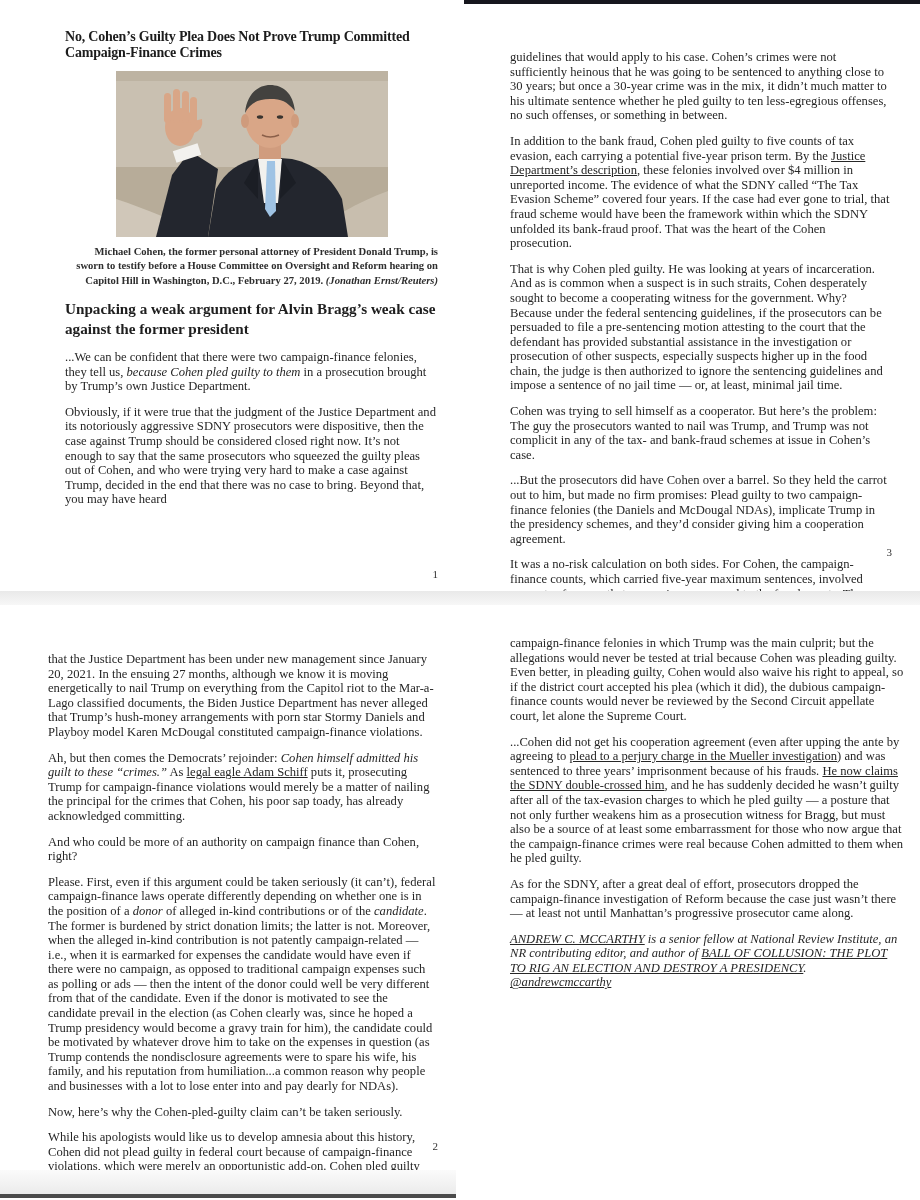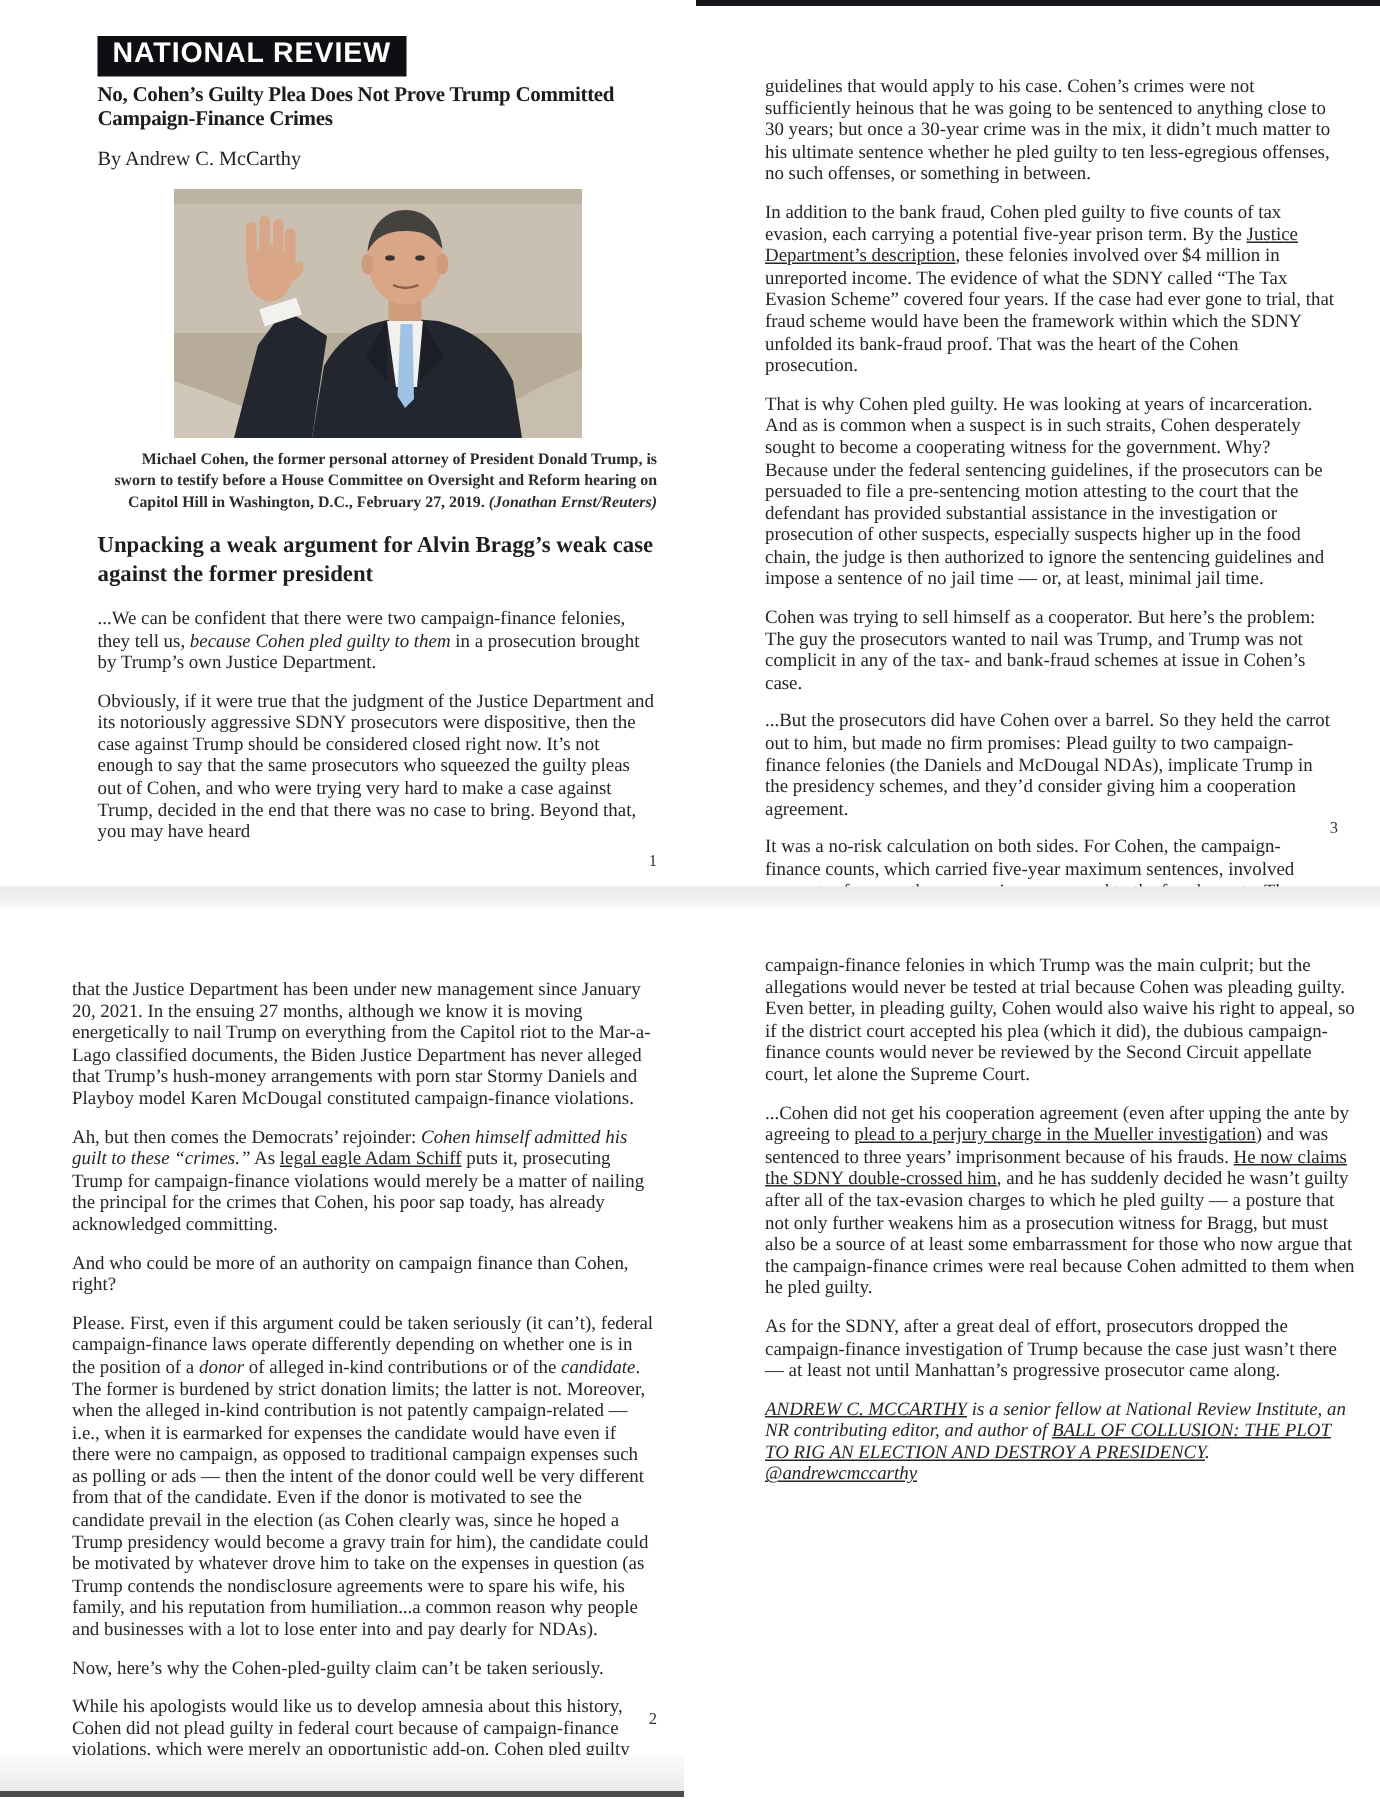--- a/index.html
+++ b/index.html
@@ -47,23 +47,21 @@
   .band-bottom-left{position:absolute;left:0;top:1170px;width:456px;height:24px;
     background:linear-gradient(#fbfbfb,#ebebeb);}
   .line-bottom-left{position:absolute;left:0;top:1194px;width:456px;height:4px;background:#4b4b4b;}
 </style>
 </head>
 <body>
 
 <div class="sheet">
 
   <div class="page" id="page1">
-    <span class="logo">NATIONAL REVIEW</span>
     <h1 class="headline">No, Cohen’s Guilty Plea Does Not Prove Trump Committed Campaign-Finance Crimes</h1>
-    <div class="byline">By Andrew C. McCarthy</div>
 
     <div class="photo-wrap">
       <svg width="272" height="166" viewBox="0 0 272 166" xmlns="http://www.w3.org/2000/svg">
         <rect x="0" y="0" width="272" height="166" fill="#c9c0b1"></rect>
         <rect x="0" y="96" width="272" height="70" fill="#b7ac99"></rect>
         <rect x="0" y="0" width="272" height="10" fill="#bdb3a2"></rect>
         <path d="M0,166 L0,128 C30,138 60,150 90,166 Z" fill="#d6cec0" opacity="0.8"></path>
         <path d="M272,166 L272,120 C240,132 215,146 195,166 Z" fill="#cfc6b6" opacity="0.7"></path>
 
         <path d="M92,166 L100,118 C112,96 130,88 152,86 L176,88 C202,94 216,108 226,128 L232,166 Z" fill="#23262e"></path>
@@ -126,21 +124,21 @@
         <p class="para"><span>While his apologists would like us to develop amnesia about this history, Cohen did not plead guilty in federal court because of campaign-finance violations, which were merely an opportunistic add-on. Cohen pled guilty because the SDNY had him dead-to-rights on serious fraud charges.</span></p>
         <p class="para"><span>Cohen committed bank fraud in connection with a multimillion-dollar line of credit. Bank fraud carries a penalty of up to 30 years’ imprisonment. As the most severe offense he faced, it was the driver of the federal sentencing</span></p>
       </div>
     <span class="page-number" id="pn2">2</span>
   </div>
 
   <div class="page" id="page4">
     <div class="content">
         <p class="para"><span>campaign-finance felonies in which Trump was the main culprit; but the allegations would never be tested at trial because Cohen was pleading guilty. Even better, in pleading guilty, Cohen would also waive his right to appeal, so if the district court accepted his plea (which it did), the dubious campaign-finance counts would never be reviewed by the Second Circuit appellate court, let alone the Supreme Court.</span></p>
         <p class="para"><span>...Cohen did not get his cooperation agreement (even after upping the ante by agreeing to </span><span class="un">plead to a perjury charge in the Mueller investigation</span><span>) and was sentenced to three years’ imprisonment because of his frauds. </span><span class="un">He now claims the SDNY double-crossed him</span><span>, and he has suddenly decided he wasn’t guilty after all of the tax-evasion charges to which he pled guilty — a posture that not only further weakens him as a prosecution witness for Bragg, but must also be a source of at least some embarrassment for those who now argue that the campaign-finance crimes were real because Cohen admitted to them when he pled guilty.</span></p>
-        <p class="para"><span>As for the SDNY, after a great deal of effort, prosecutors dropped the campaign-finance investigation of Trump because the case just wasn’t there — at least not until Manhattan’s progressive prosecutor came along.</span></p>
+        <p class="para"><span>As for the SDNY, after a great deal of effort, prosecutors dropped the campaign-finance investigation of Reform because the case just wasn’t there — at least not until Manhattan’s progressive prosecutor came along.</span></p>
         <p class="para"><span class="it un">ANDREW C. MCCARTHY</span><span class="it"> is a senior fellow at National Review Institute, an NR contributing editor, and author of </span><span class="it un">BALL OF COLLUSION: THE PLOT TO RIG AN ELECTION AND DESTROY A PRESIDENCY</span><span class="it">. </span><span class="it un">@andrewcmccarthy</span></p>
       </div>
   </div>
 
   <div class="bar-top-right"></div>
   <div class="band-mid"></div>
   <div class="band-bottom-left"></div>
   <div class="line-bottom-left"></div>
 </div>
 

